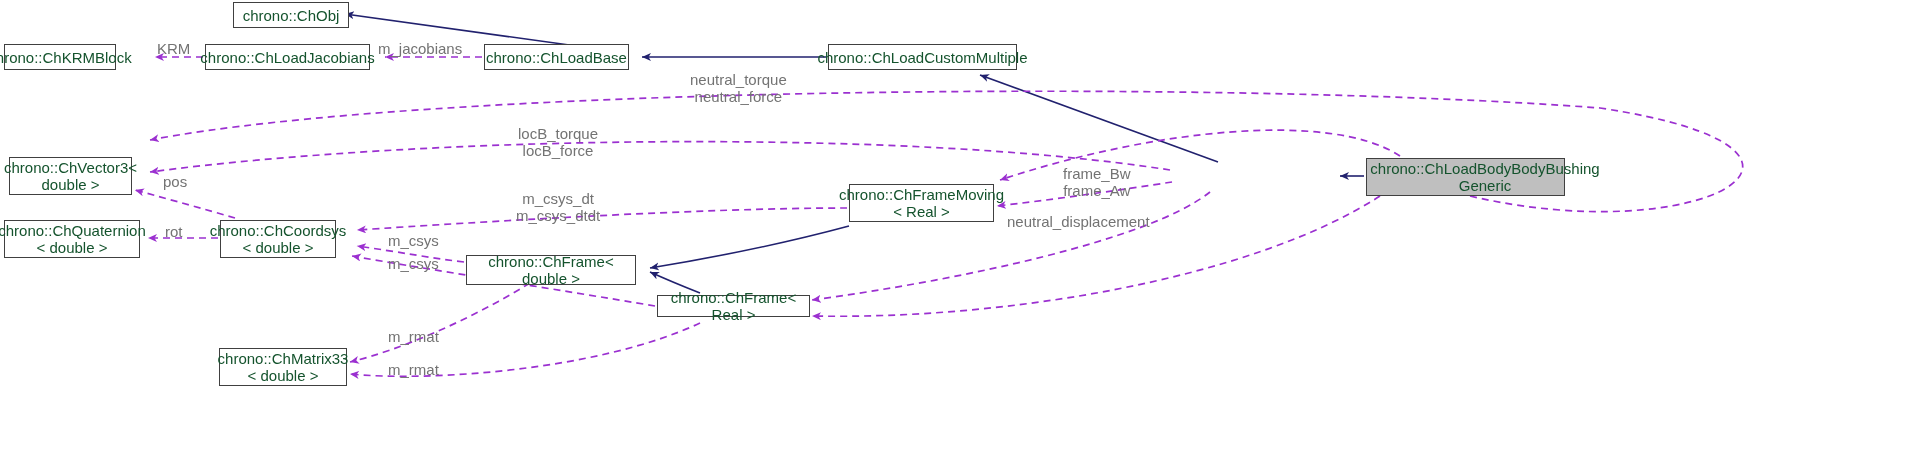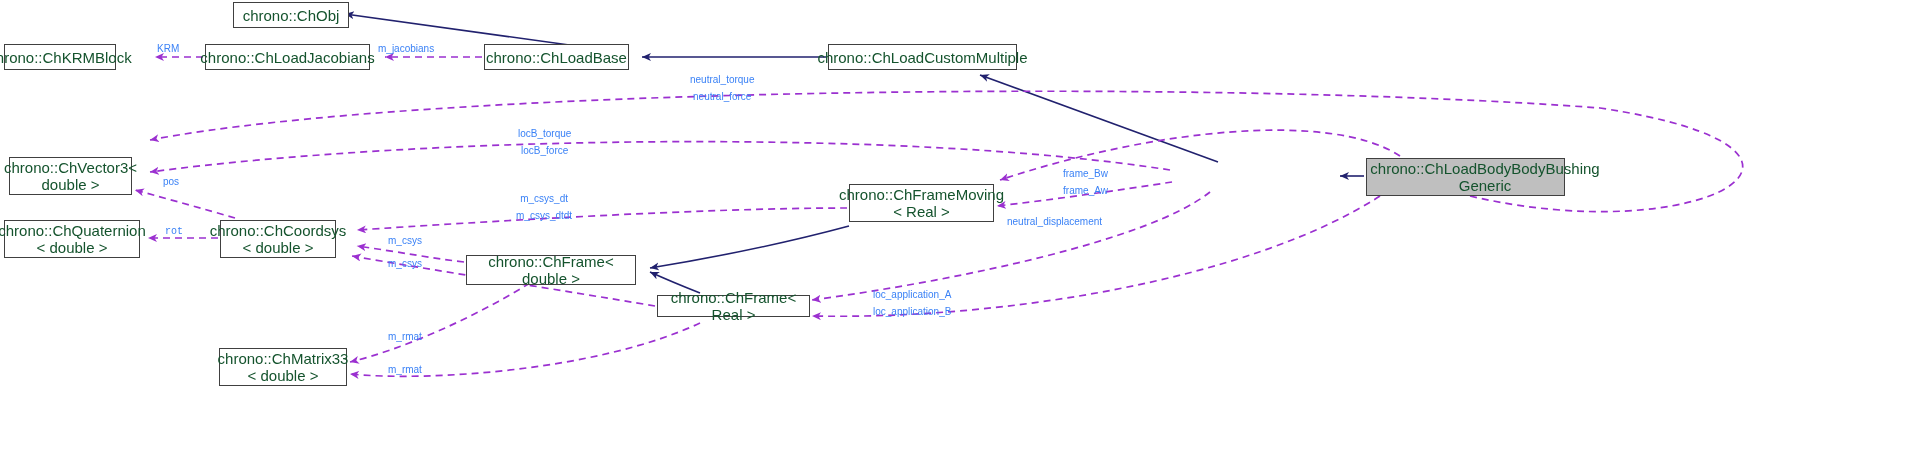--- a/index.html
+++ b/index.html
@@ -37,23 +37,23 @@
     text-align: center;
     white-space: pre-line;
     letter-spacing: 0px;
   }
   .node.current {
     background: #bfbfbf;
     border: 1px solid #404040;
   }
   .edgelabel {
     position: absolute;
-    font-size: 10px;
+    font-size: 15px;
     line-height: 17px;
-    color: #3b82f6;
+    color: #737373;
     white-space: pre-line;
     text-align: center;
     background: transparent;
   }
   .edgelabel.left { text-align: left; }
 </style>
 </head>
 <body>
 
 <div id="diagram">
@@ -158,31 +158,29 @@
 neutral_force</div>
 
   <div class="edgelabel" style="left:518px; top:125px;">locB_torque
 locB_force</div>
 
   <div class="edgelabel left" style="left:163px; top:173px;">pos</div>
 
   <div class="edgelabel" style="left:516px; top:190px;">m_csys_dt
 m_csys_dtdt</div>
 
-  <div class="edgelabel left" style="left:165px; top:223px;font-family:Liberation Mono, monospace;">rot</div>
+  <div class="edgelabel left" style="left:165px; top:223px;">rot</div>
 
   <div class="edgelabel left" style="left:388px; top:232px;">m_csys</div>
 
   <div class="edgelabel left" style="left:388px; top:255px;">m_csys</div>
 
   <div class="edgelabel" style="left:1063px; top:165px;">frame_Bw
 frame_Aw</div>
 
   <div class="edgelabel left" style="left:1007px; top:213px;">neutral_displacement</div>
 
-  <div class="edgelabel" style="left:873px; top:286px;">loc_application_A
-loc_application_B</div>
 
   <div class="edgelabel left" style="left:388px; top:328px;">m_rmat</div>
 
   <div class="edgelabel left" style="left:388px; top:361px;">m_rmat</div>
 
 </div>
 
 </body></html>

